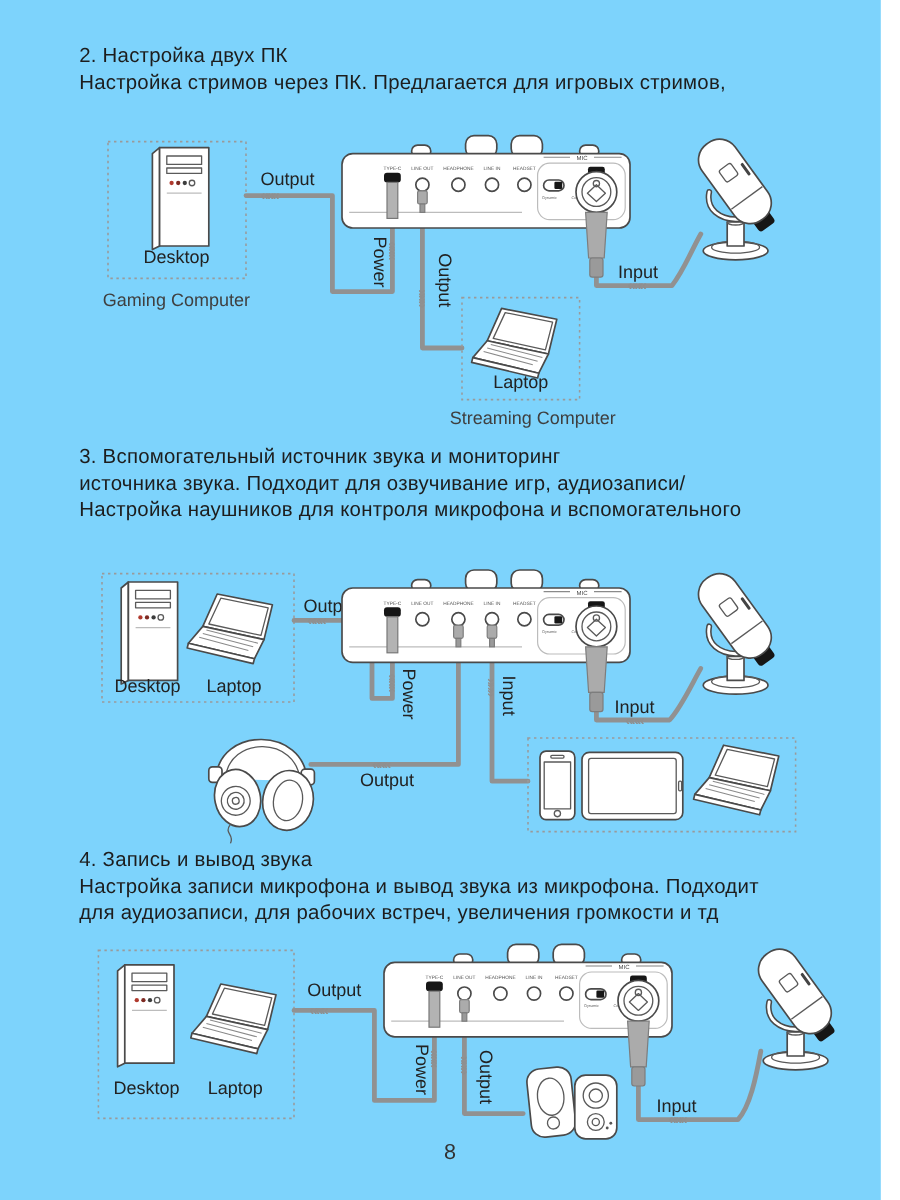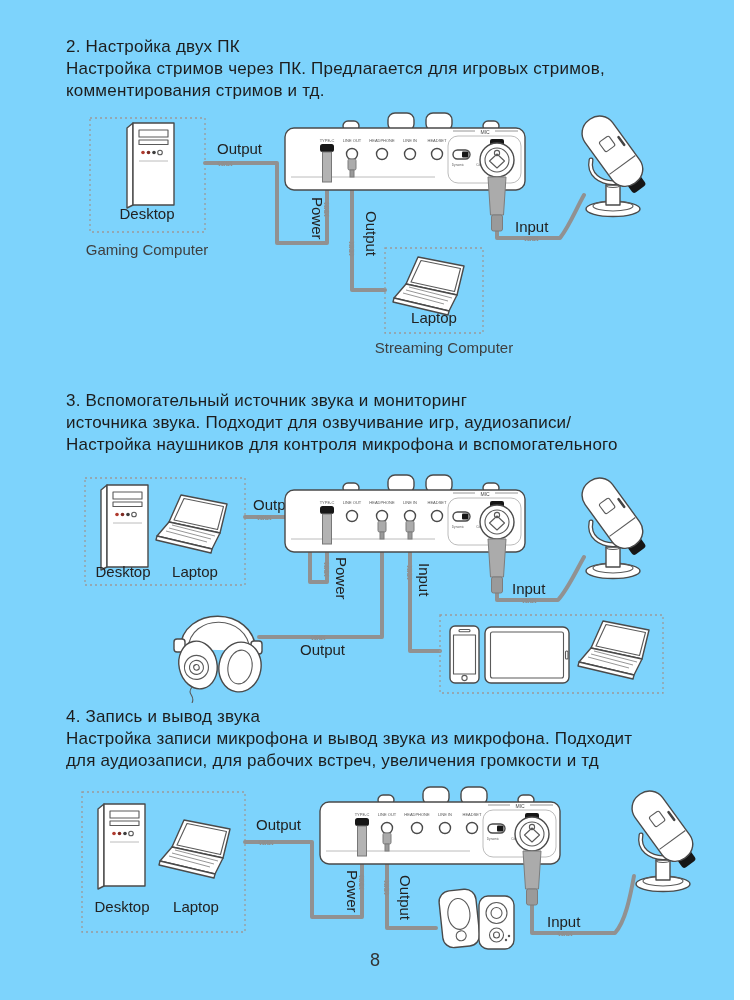--- a/index.html
+++ b/index.html
@@ -31,21 +31,20 @@
            font-size:18px;color:#333;}
 </style>
 </head>
 <body>
 
 <div class="page">
 
   <div class="tblock" style="top:36px">
     <div class="tline">2. Настройка двух ПК</div>
     <div class="tline">Настройка стримов через ПК. Предлагается для игровых стримов,</div>
-    <div class="tline">комментирования стримов и тд.</div>
   </div>
 
   <svg class="diagram" style="left:60px;top:105px" width="640" height="262" viewBox="0 0 640 262">
     <rect x="30" y="13" width="115" height="114" class="dash"></rect>
     <g transform="translate(64,16)">
       <path d="M9,2 L3,7 L3,87 L9,84 Z" class="dev"></path>
       <path d="M9,2 h41 v82 h-41 z" class="dev"></path>
       <rect x="15" y="9" width="29" height="7" class="devthin"></rect>
       <rect x="15" y="19" width="29" height="4.5" class="devthin"></rect>
       <circle cx="19" cy="31.5" r="1.8" fill="#b03a2e"></circle>
@@ -129,21 +128,21 @@
       <g transform="rotate(-36 58 42)">
         <rect x="50" y="74" width="16" height="14" rx="3" class="plugdark"></rect>
         <rect x="41" y="2" width="34" height="78" rx="16" class="dev"></rect>
         <line x1="42" y1="58" x2="74" y2="58" class="devthin"></line>
         <rect x="52" y="26" width="12" height="12" rx="2" class="devthin"></rect>
         <rect x="70" y="32" width="2.5" height="12" rx="1" fill="#444"></rect>
       </g>
     </g>
   </svg>
 
-  <div class="tblock" style="top:390px">
+  <div class="tblock" style="top:370px">
     <div class="tline">3. Вспомогательный источник звука и мониторинг</div>
     <div class="tline">источника звука. Подходит для озвучивание игр, аудиозаписи/</div>
     <div class="tline">Настройка наушников для контроля микрофона и вспомогательного</div>
   </div>
 
   <svg class="diagram" style="left:60px;top:465px" width="640" height="238" viewBox="0 0 640 238">
     <rect x="25" y="13" width="160" height="107" class="dash"></rect>
     <g transform="translate(38,18)">
       <path d="M9,2 L3,7 L3,87 L9,84 Z" class="dev"></path>
       <path d="M9,2 h41 v82 h-41 z" class="dev"></path>

